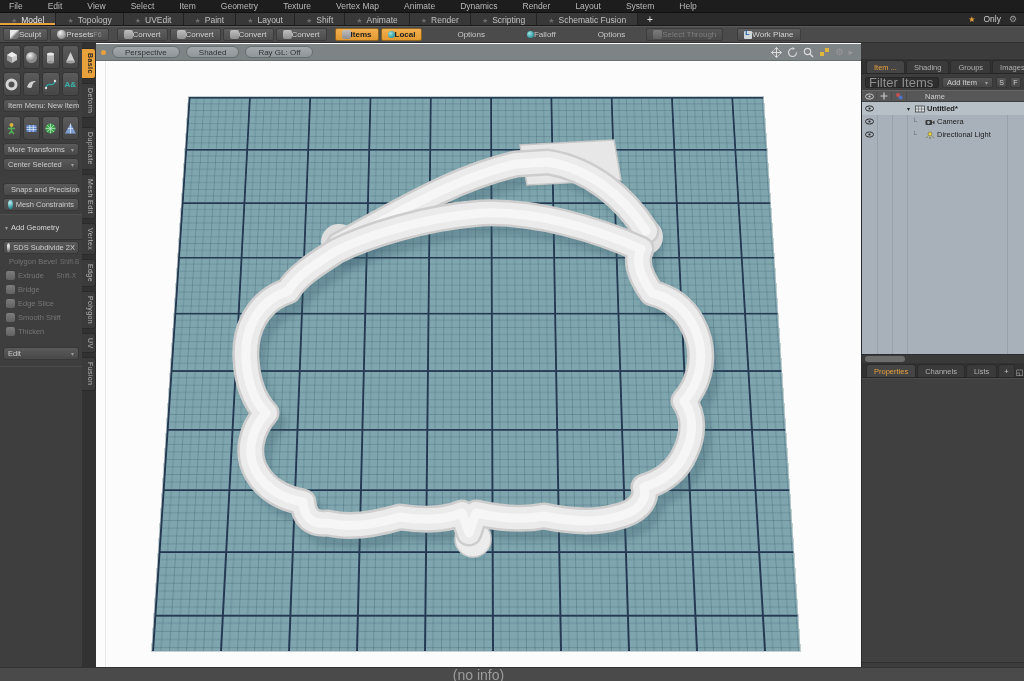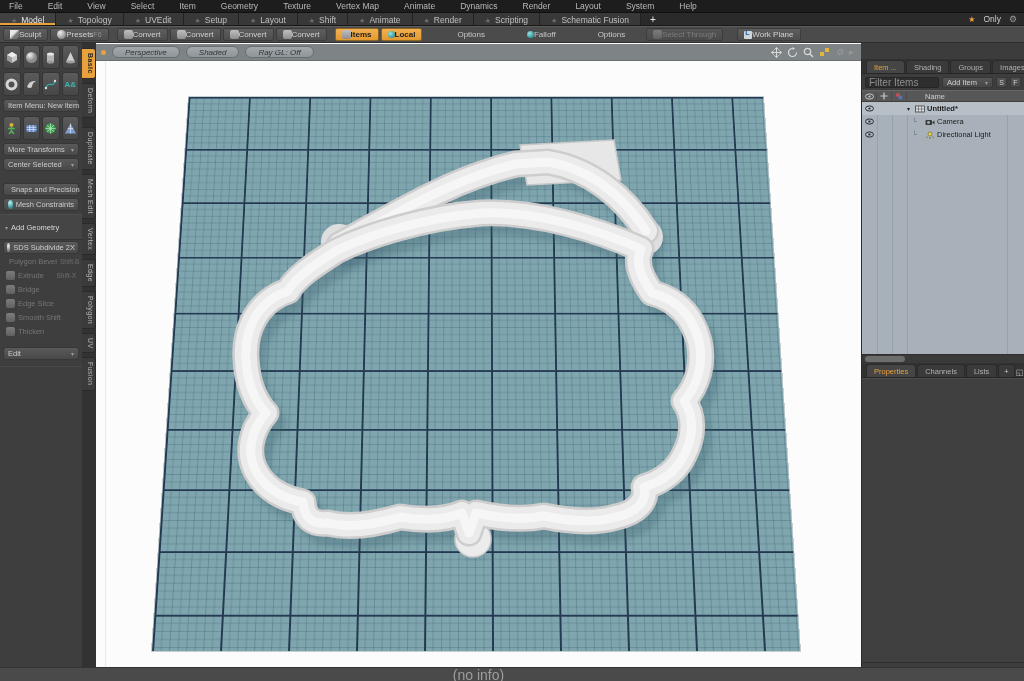--- a/index.html
+++ b/index.html
@@ -72,21 +72,21 @@
   
   #vtabs { position:absolute; left:82px; top:43px; width:14px; height:624px; background:#323232;
     display:flex; flex-direction:column; align-items:stretch; padding-top:3px; }
   .vtab { writing-mode:vertical-rl; font-size:7px; color:#b4b4b4; background:#3b3b3b;
     border:1px solid #2a2a2a; border-left:none; border-radius:0 3px 3px 0; padding:4px 1px;
     margin:2px 0; letter-spacing:.4px; text-align:center; }
   .vtab.active { background:#e9a13b; color:#242424; font-weight:bold; }
   .vtab.grp { margin-top:7px; }
 
   
-  #viewport { position:absolute; left:96px; top:43px; width:765px; height:624px; background:#fcfcfc;font-style:italic; }
+  #viewport { position:absolute; left:96px; top:43px; width:765px; height:624px; background:#fcfcfc; }
   #vp-header { position:absolute; left:0; top:1px; width:765px; height:17px; background:#7e8386;
     display:flex; align-items:center; gap:6px; padding-left:5px; border-bottom:1px solid #6a6f72; }
   #vp-dot { width:5px; height:5px; border-radius:50%; background:#e9a13b; }
   .pill { height:12px; display:flex; align-items:center; padding:0 12px; border-radius:7px;
     background:linear-gradient(#a2a8ab,#8f9598); border:1px solid #686d70; font-size:8px; color:#2f3335; }
   #vp-icons { margin-left:auto; display:flex; align-items:center; gap:5px; padding-right:8px; }
   #vp-icons svg { display:block; }
   #vp-canvas { position:absolute; left:0; top:18px; width:765px; height:606px; overflow:hidden; background:#fcfcfc; }
   #vp-canvas::before { content:""; position:absolute; left:9px; top:0; bottom:0; width:1px; background:#e9e9e9; }
   #grid-plane { position:absolute; left:56px; bottom:16px; width:648px; height:650px;
@@ -107,21 +107,21 @@
   .ptabs { height:15px; display:flex; align-items:flex-end; background:#323232; padding-left:4px; border-bottom:1px solid #262626; }
   .ptab { height:13px; display:flex; align-items:center; padding:0 7px; margin-right:1px;
     background:#3a3a3a; border:1px solid #2b2b2b; border-bottom:none; border-radius:3px 3px 0 0;
     font-size:7.5px; color:#b0b0b0; white-space:nowrap; }
   .ptab.active { color:#e9a13b; background:#454545; }
   .ptab.addtab { padding:0 5px; color:#cfcfcf; }
   .ptabs .picons { margin-left:auto; display:flex; gap:4px; align-items:center; padding-right:3px; }
   .expicon { color:#b5b5b5; font-size:8px; }
   #filter-row { height:16px; display:flex; align-items:center; gap:3px; padding:2px 3px; background:#3d3d3d; }
   #filter-input { width:74px; height:11px; background:#2e2e2e; border:1px solid #262626; border-radius:2px;
-    color:#b5b5b5; font-size:10px; padding:0 3px; font-family:"Liberation Sans",sans-serif; }
+    color:#b5b5b5; font-size:13px; padding:0 3px; font-family:"Liberation Sans",sans-serif; }
   #filter-input::placeholder{ color:#8f8f8f; }
   #additem { flex:1; height:11px; display:flex; align-items:center; background:linear-gradient(#555,#474747);
     border:1px solid #373737; border-radius:2px; font-size:7.5px; color:#d0d0d0; padding:0 4px; }
   #additem .arr{ margin-left:auto; font-size:6px; color:#9a9a9a; }
   .sqbtn { width:11px; height:11px; background:linear-gradient(#555,#474747); border:1px solid #373737;
     border-radius:2px; color:#cfcfcf; font-size:7px; display:flex; align-items:center; justify-content:center; }
   #tree-header { height:12px; display:flex; align-items:center; background:#575757; border-top:1px solid #666;
     border-bottom:1px solid #3f3f3f; font-size:7.5px; color:#cfcfcf; }
   #tree-header .col { width:15px; display:flex; justify-content:center; border-right:1px solid #4a4a4a; }
   #tree-header .namecol { padding-left:18px; }
@@ -179,21 +179,21 @@
   <div class="ltab">
       <span class="tabstar">★</span>
       <span>Topology</span>
     </div>
   <div class="ltab">
       <span class="tabstar">★</span>
       <span>UVEdit</span>
     </div>
   <div class="ltab">
       <span class="tabstar">★</span>
-      <span>Setup</span>
+      <span>Paint</span>
     </div>
   <div class="ltab">
       <span class="tabstar">★</span>
       <span>Layout</span>
     </div>
   <div class="ltab">
       <span class="tabstar">★</span>
       <span>Shift</span>
     </div>
   <div class="ltab">

